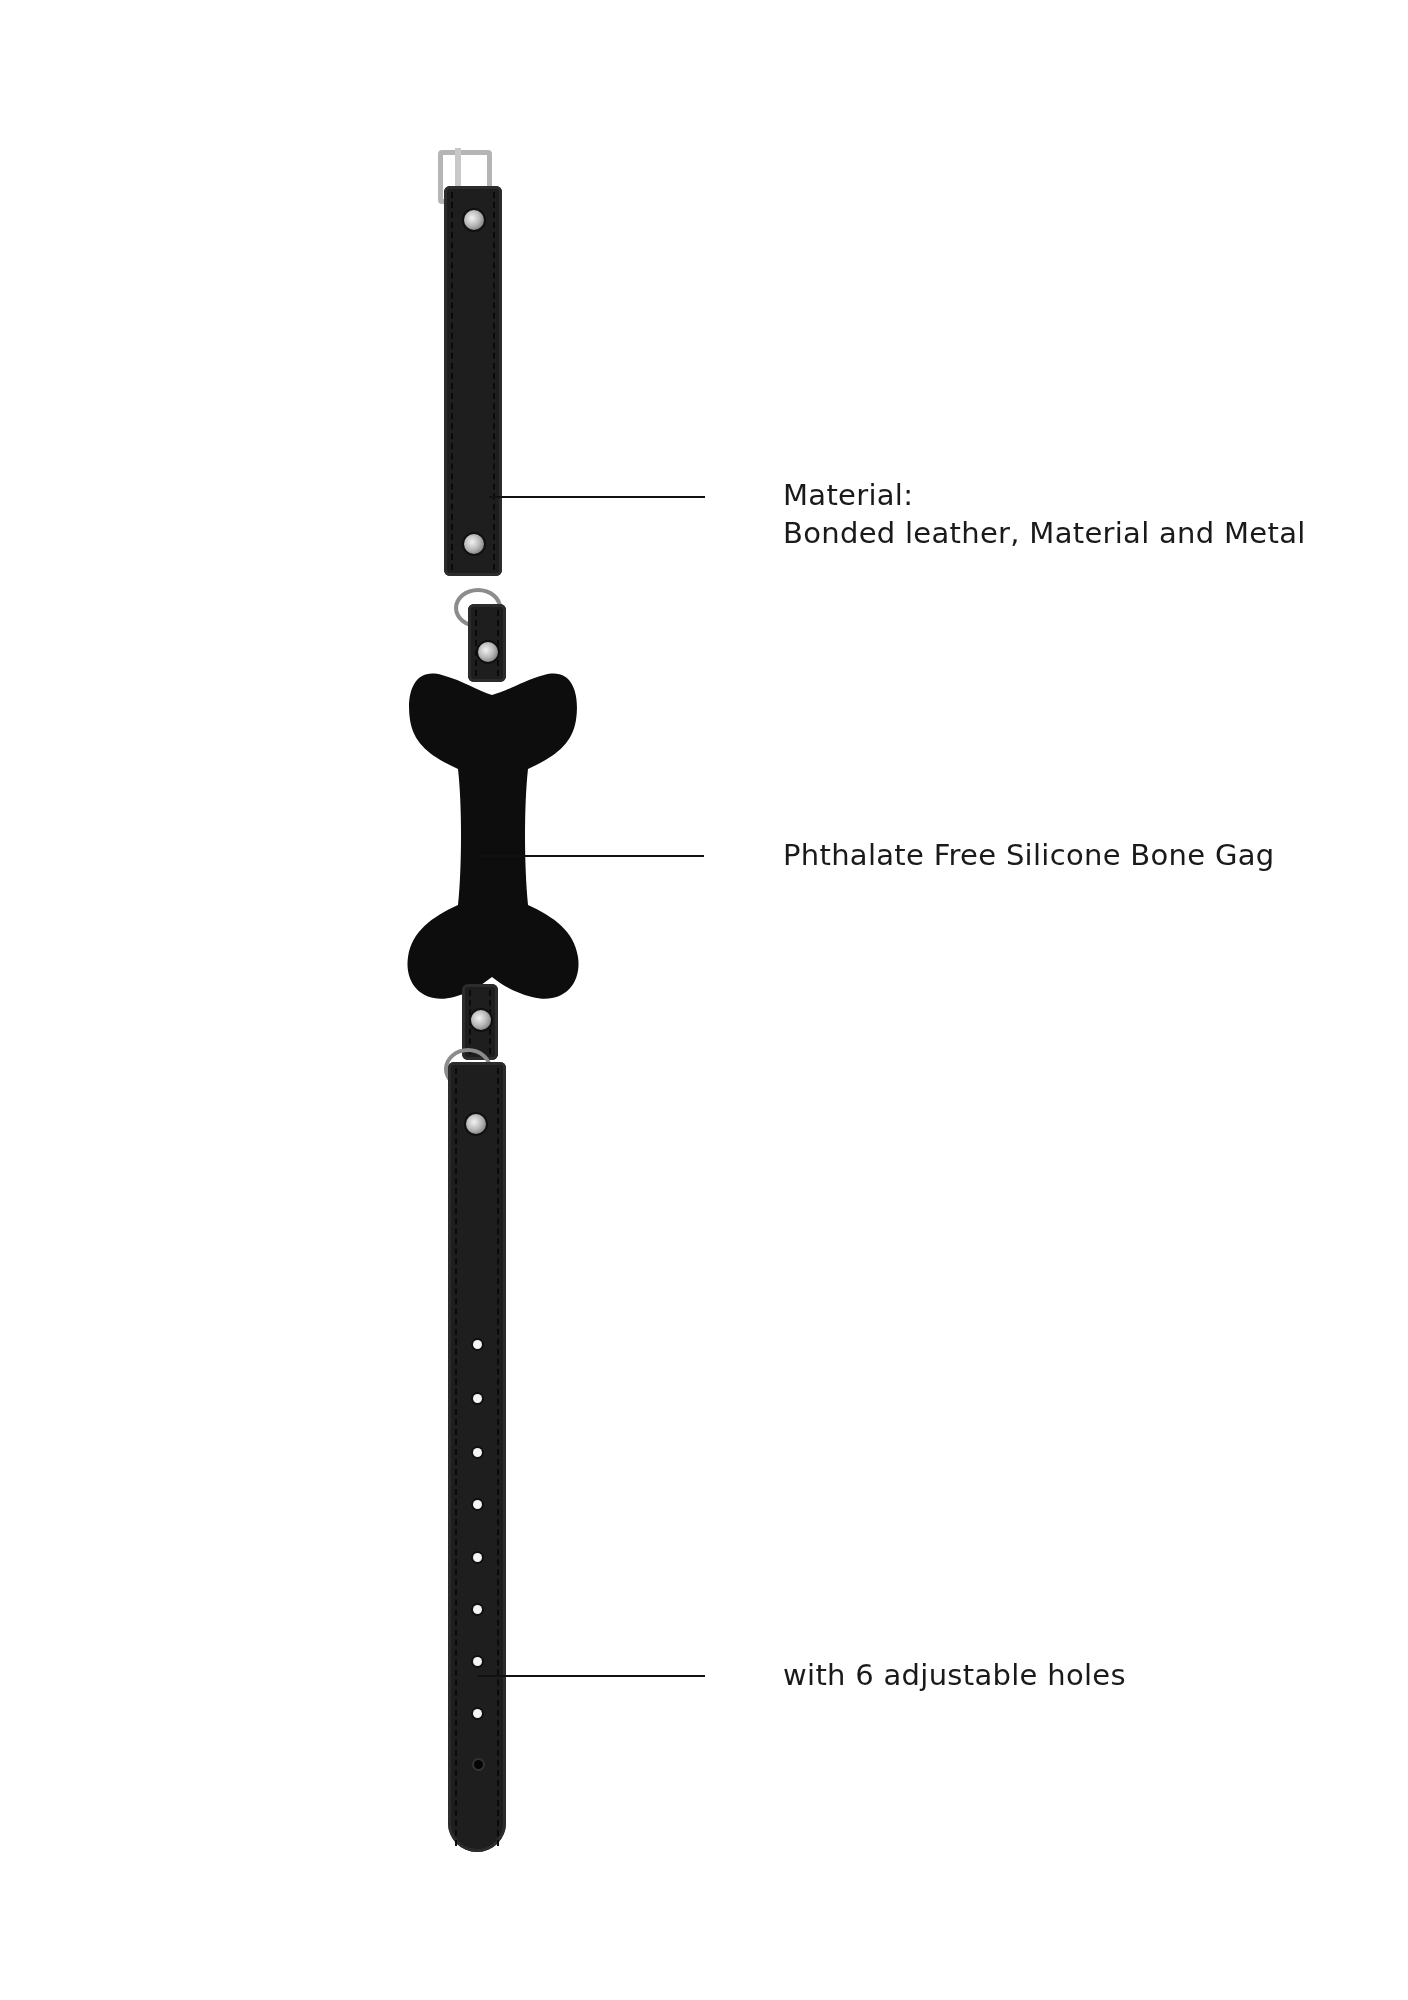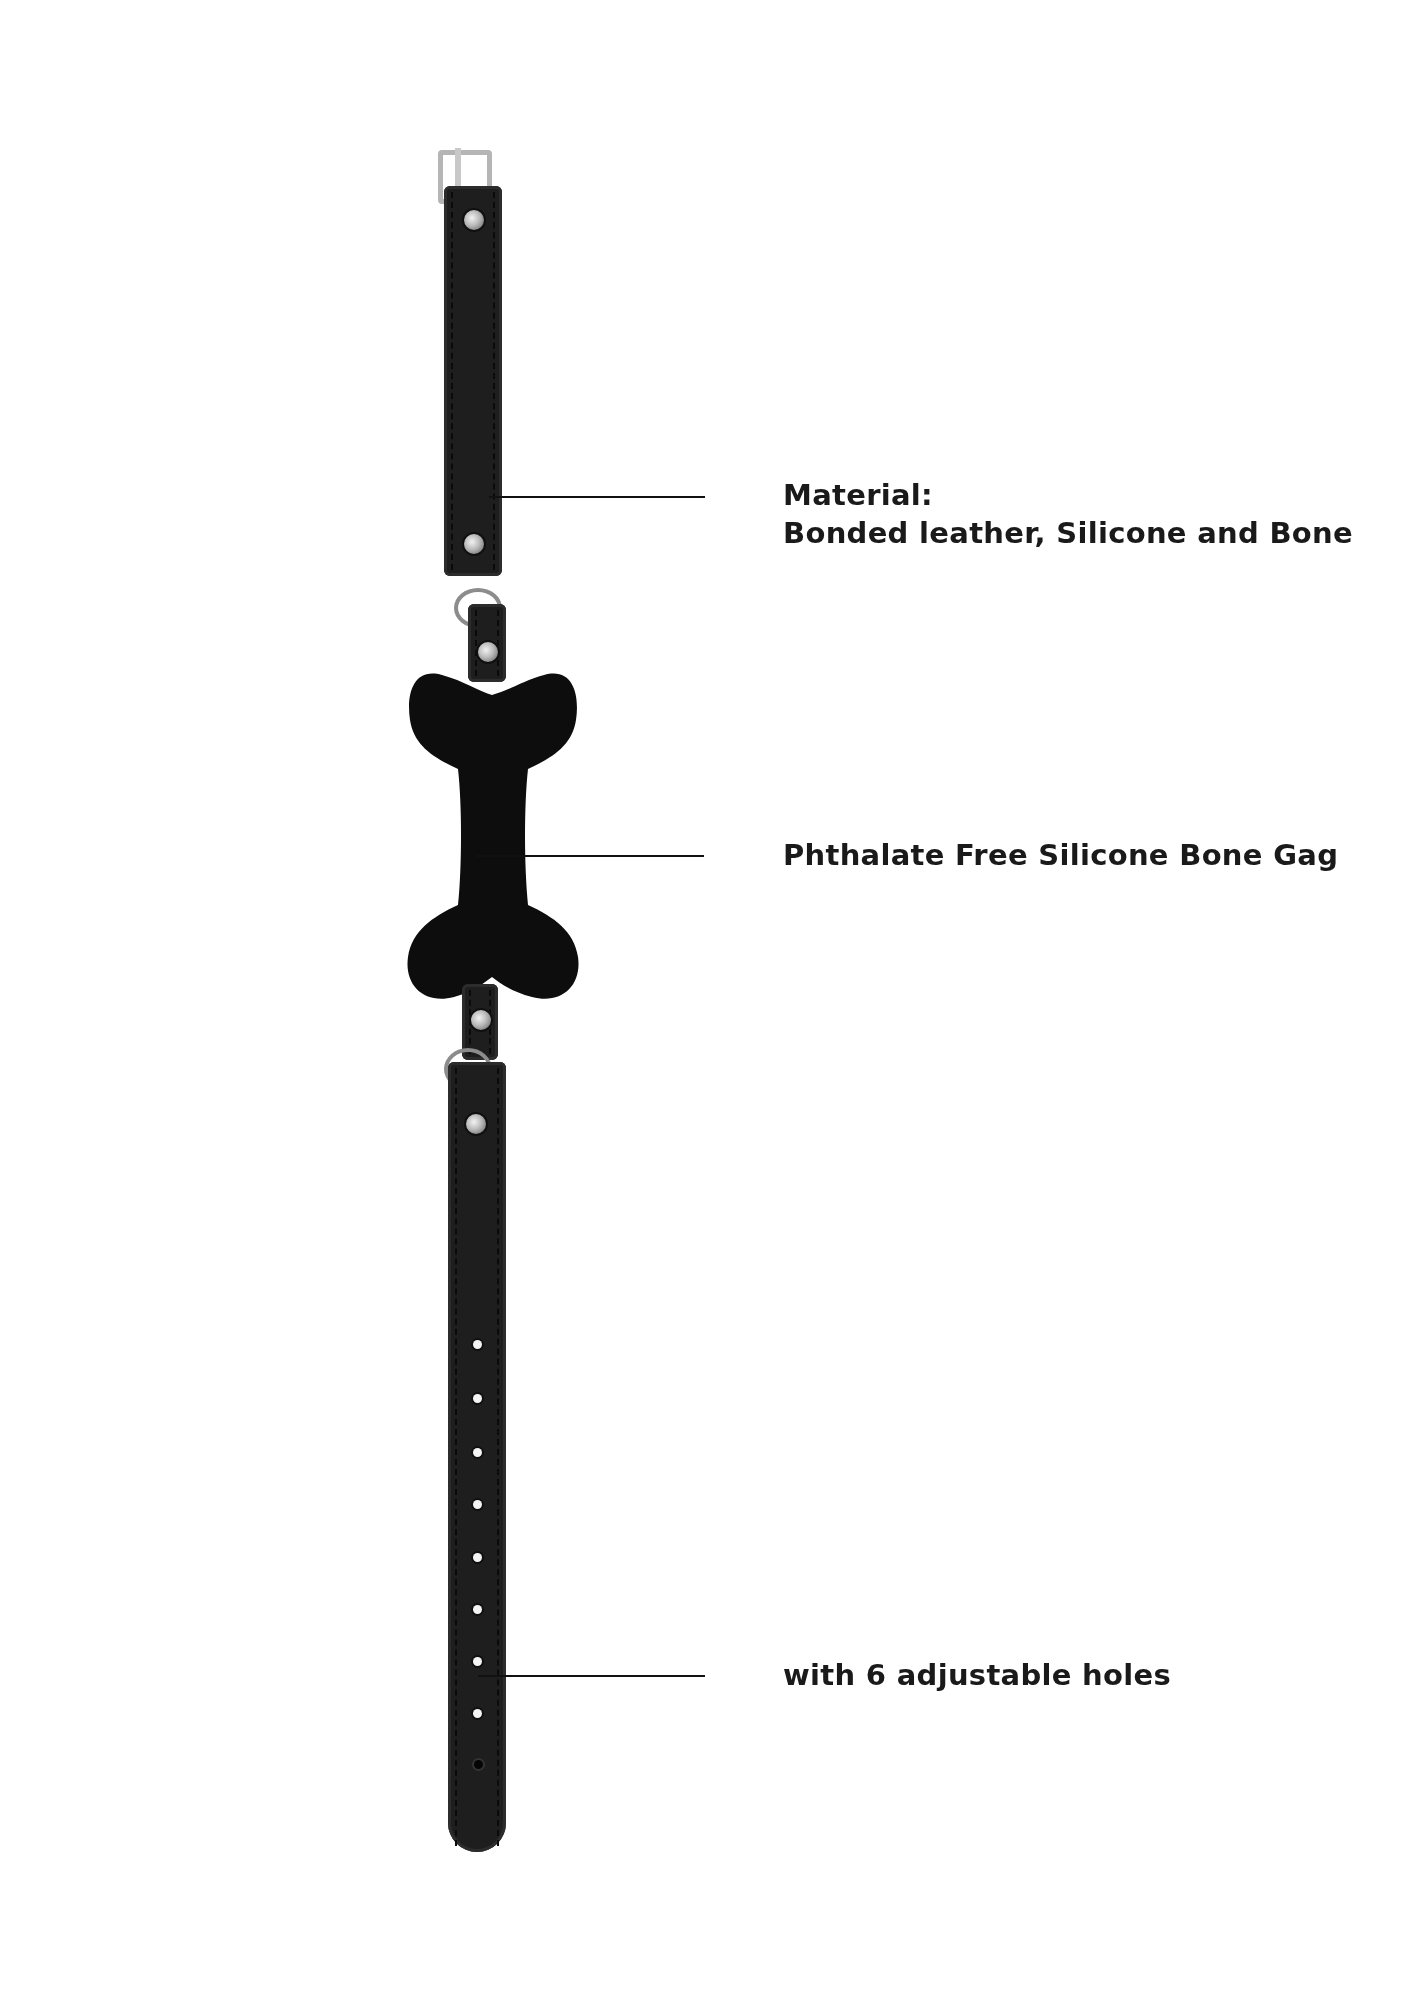--- a/index.html
+++ b/index.html
@@ -1,18 +1,18 @@
 <!DOCTYPE html>
 <html><head>
   <meta charset="utf-8">
   <style>
     html, body { margin: 0; padding: 0; background: #ffffff; }
     body { width: 1408px; height: 2000px; position: relative; overflow: hidden;
            font-family: "DejaVu Sans", "Liberation Sans", sans-serif; }
-    .canvas { position: absolute; left: 0; top: 0; width: 1268px; height: 2000px; font-weight: bold; }
+    .canvas { position: absolute; left: 0; top: 0; width: 1268px; height: 2000px; }
     .strap { position: absolute; background: #1e1e1e; border-radius: 6px;
              box-shadow: inset 0 0 0 3px #2c2c2c; }
     .strap::before { content: ""; position: absolute; left: 7px; right: 7px; top: 6px; bottom: 6px;
                      border-left: 2px dashed #0a0a0a; border-right: 2px dashed #0a0a0a; }
     .rivet { position: absolute; width: 20px; height: 20px; border-radius: 50%;
              background: radial-gradient(circle at 40% 40%, #f2f2f2 0%, #b9b9b9 45%, #5a5a5a 100%);
              border: 2px solid #101010; }
     .hole { position: absolute; width: 9px; height: 9px; border-radius: 50%; background: #f4f4f4;
             box-shadow: 0 0 0 2px #101010; }
     .hole.dark { background: #050505; box-shadow: 0 0 0 2px #333; }
@@ -71,21 +71,21 @@
   <div class="hole" style="left:473px; top:1657px;"></div>
   <div class="hole" style="left:473px; top:1709px;"></div>
   <div class="hole dark" style="left:474px; top:1760px;"></div>
 
   <div class="leader" style="left:489px; top:496px; width:216px;"></div>
   <div class="leader" style="left:477px; top:855px; width:227px;"></div>
   <div class="leader" style="left:478px; top:1675px; width:227px;"></div>
 
   <div class="callout" style="left:783px; top:476px;">
     <div>Material:</div>
-    <div>Bonded leather, Silicone and Bone</div>
+    <div>Bonded leather, Material and Metal</div>
   </div>
 
   <div class="callout" style="left:783px; top:836px;">
     <div>Phthalate Free Silicone Bone Gag</div>
   </div>
 
   <div class="callout" style="left:783px; top:1656px;">
     <div>with 6 adjustable holes</div>
   </div>
 </div>

